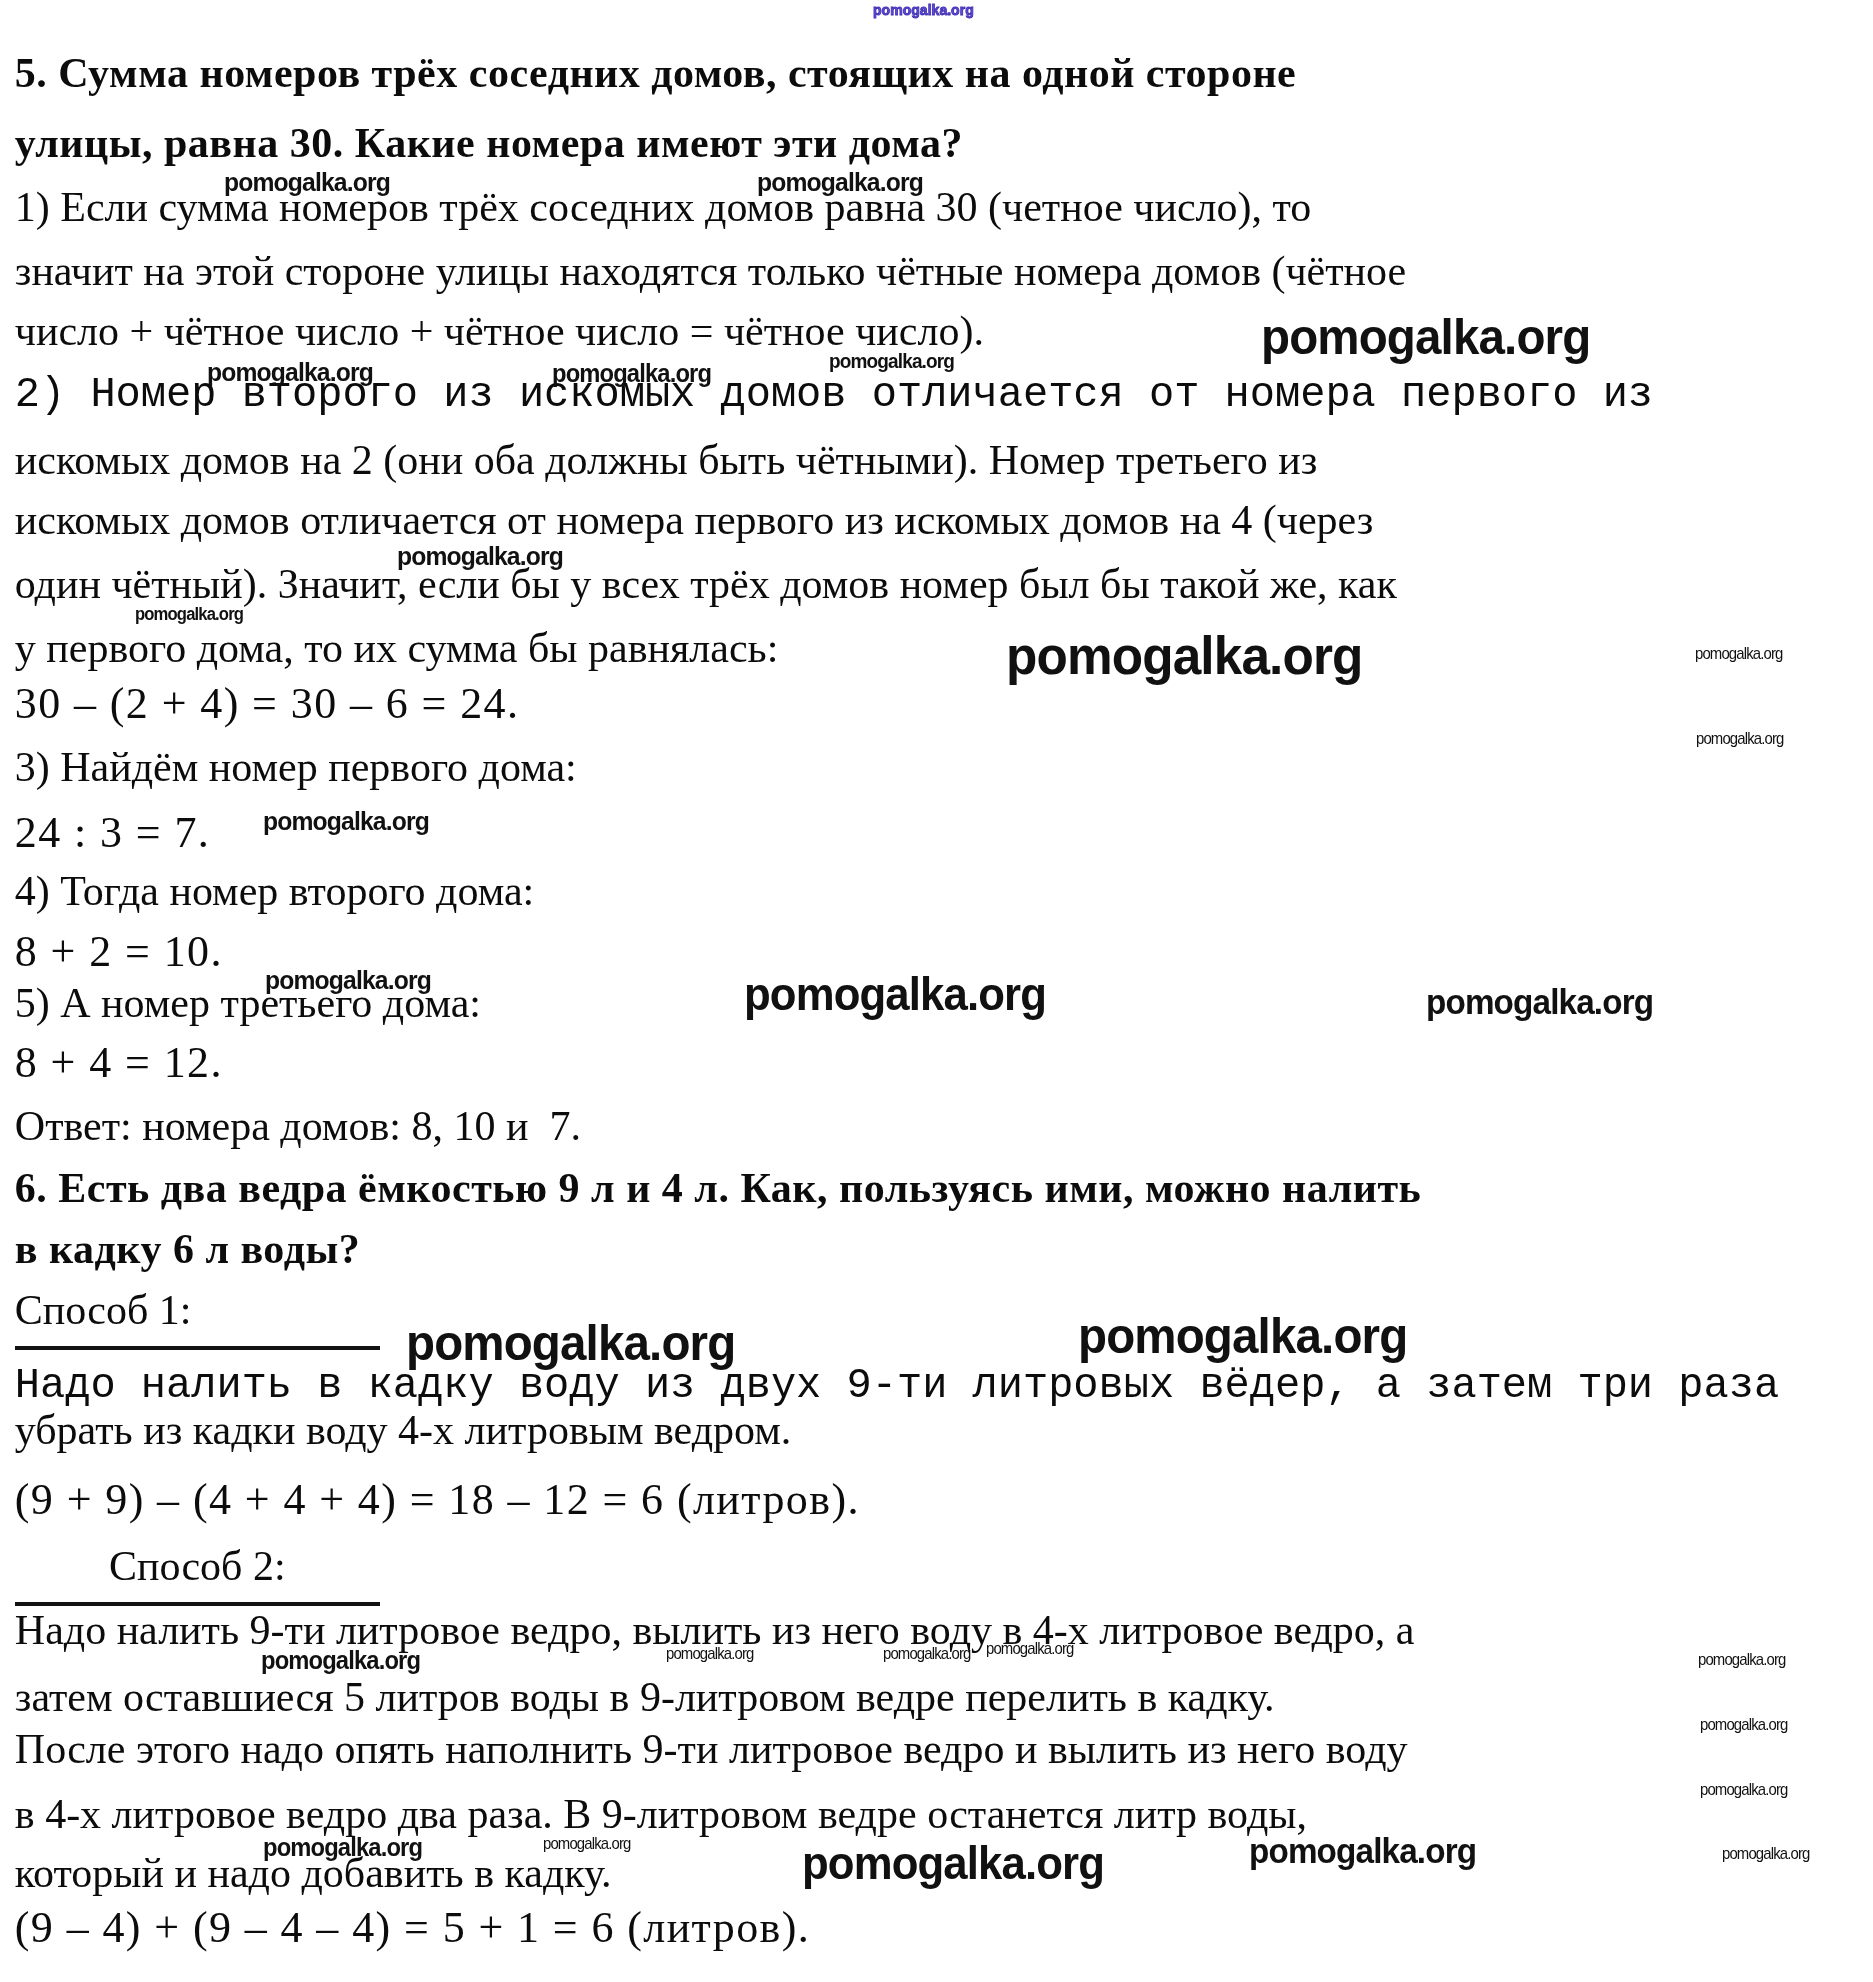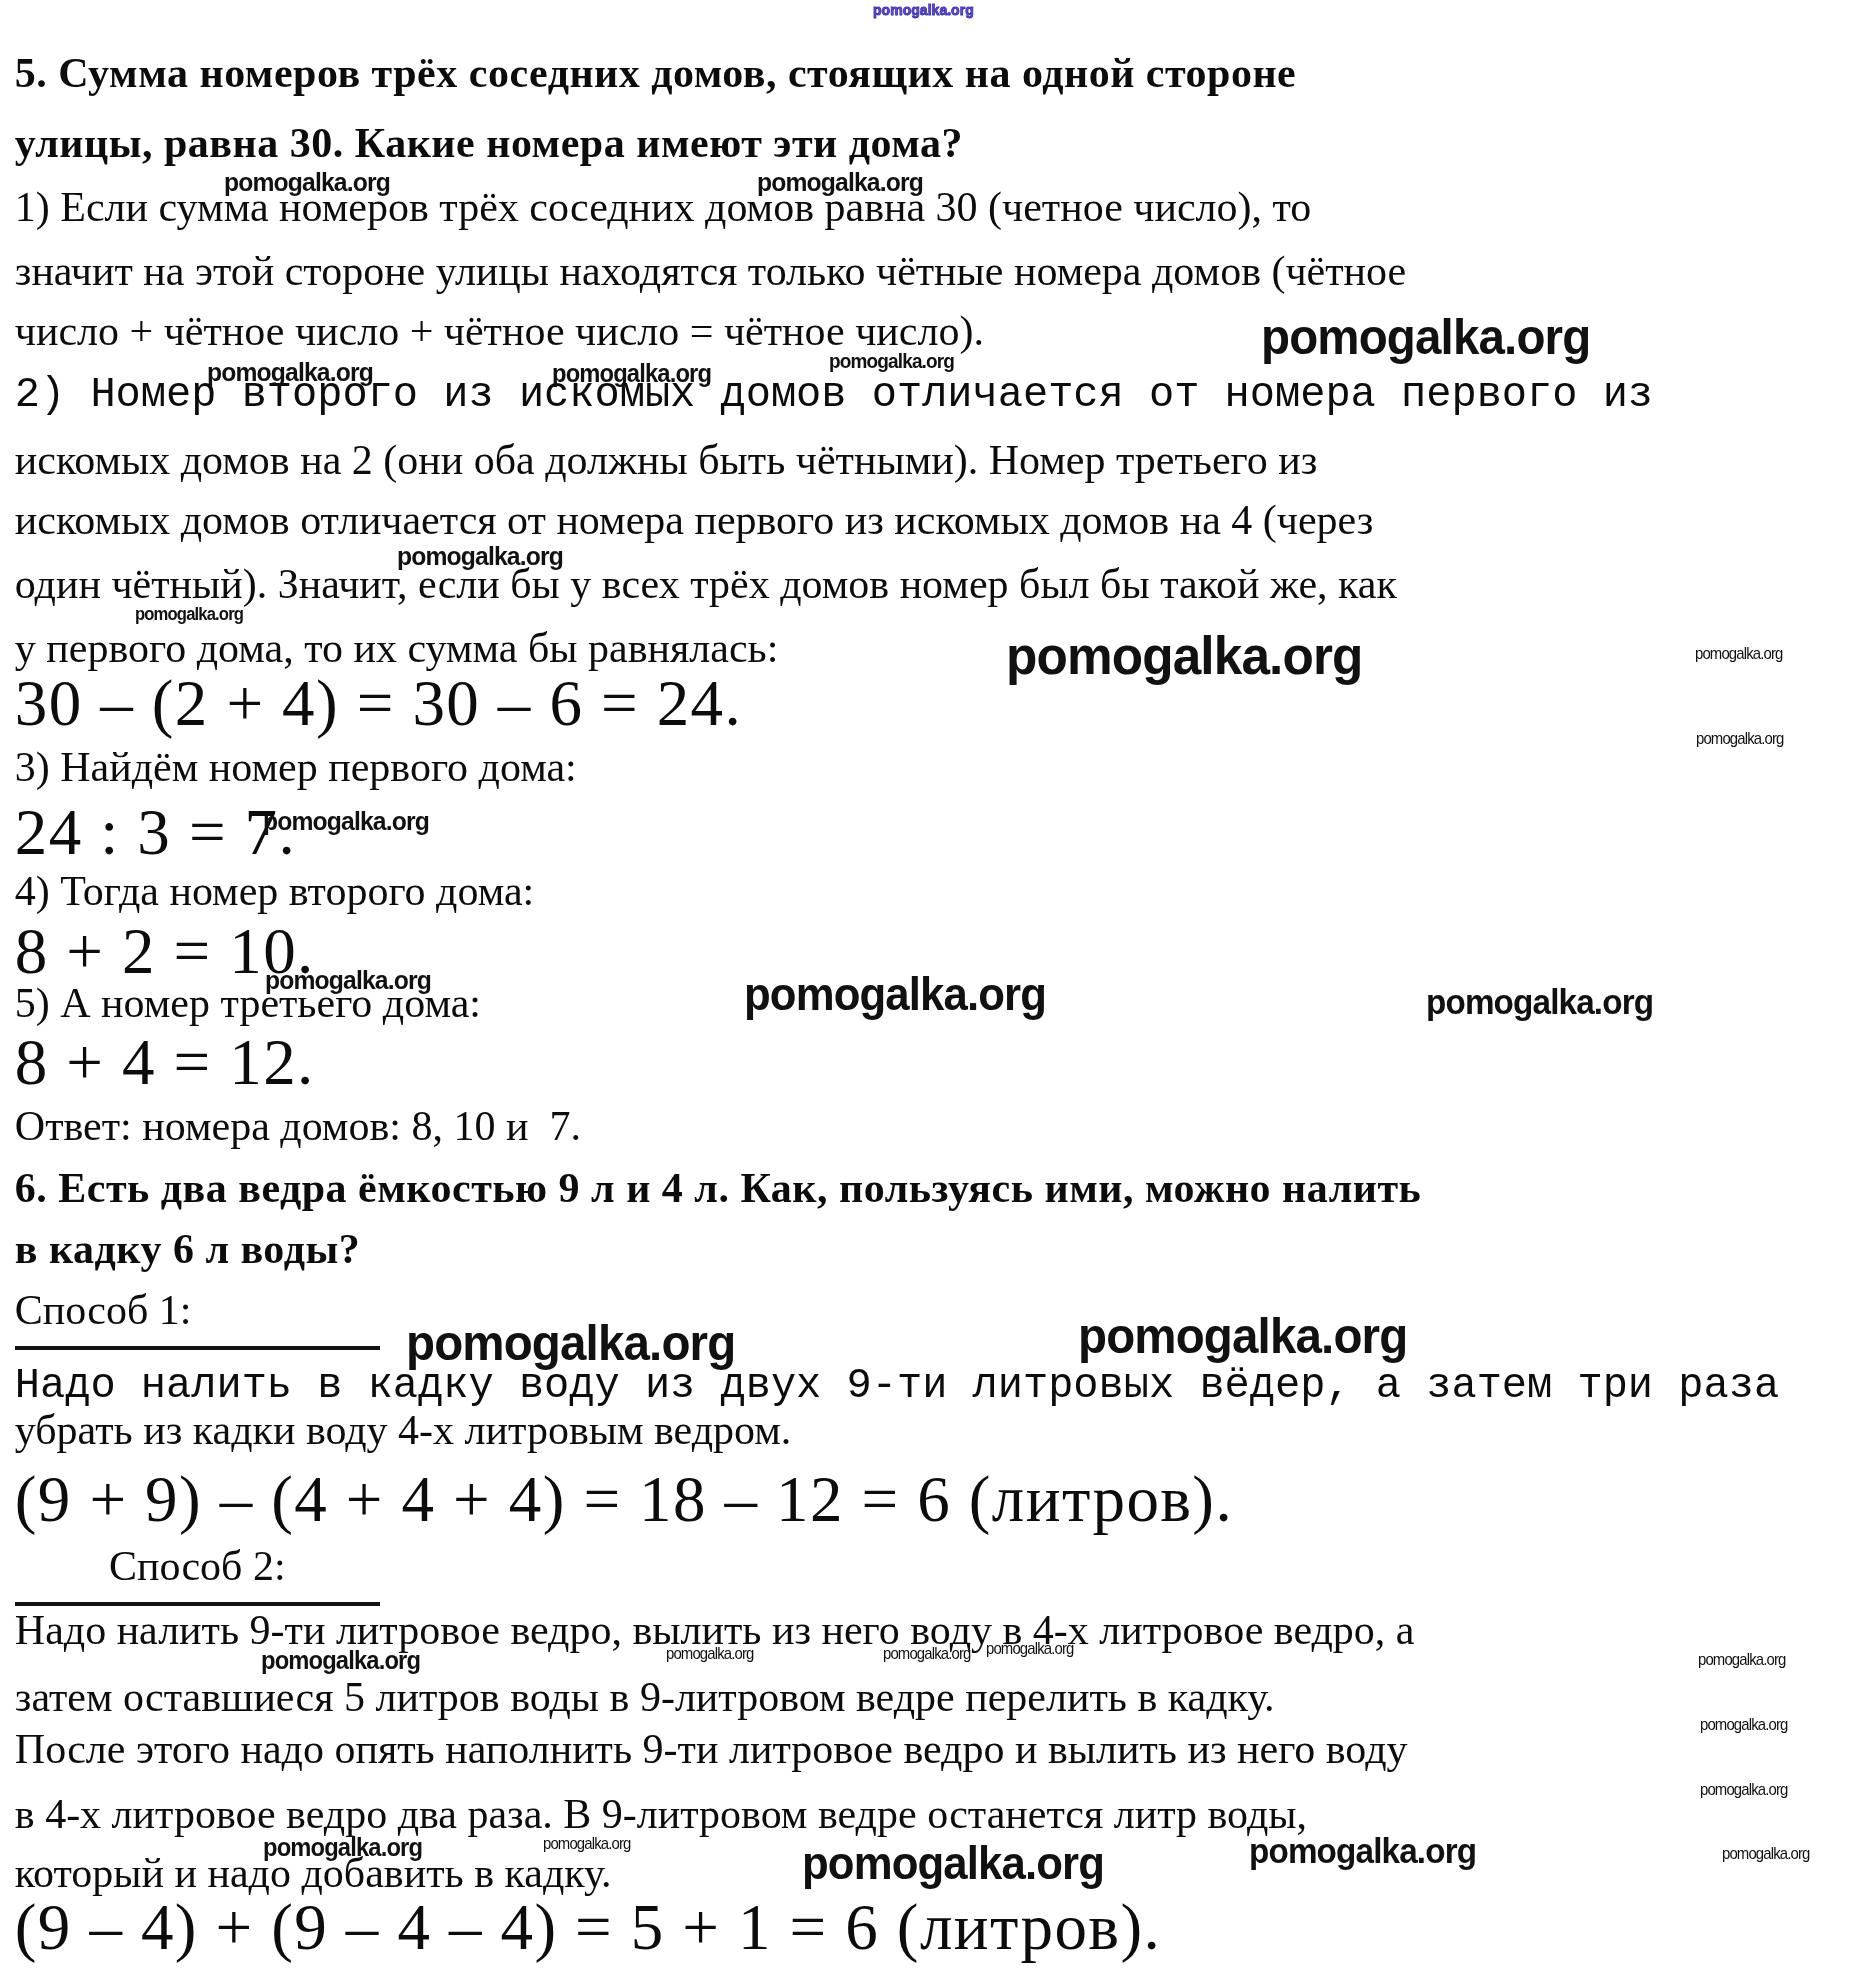--- a/index.html
+++ b/index.html
@@ -13,21 +13,21 @@
   }
   .line{
     position:absolute;
     left:14.8px;
     font-size:42px;
     line-height:53px;
     white-space:pre;
     letter-spacing:0;
   }
   .line.heading{font-weight:700;letter-spacing:0.5px;}
-  .line.eq{font-size:65px;letter-spacing:1.4px;}
+  .line.eq{font-size:44px;letter-spacing:1.4px;}
   .line.underline .ul-span{
     display:inline-block;
     min-width:365px;
     padding-bottom:9px;
     border-bottom:4.6px solid #121212;
   }
   .wm{
     position:absolute;
     font-family:"Liberation Sans","DejaVu Sans",sans-serif;
     color:#111111;

